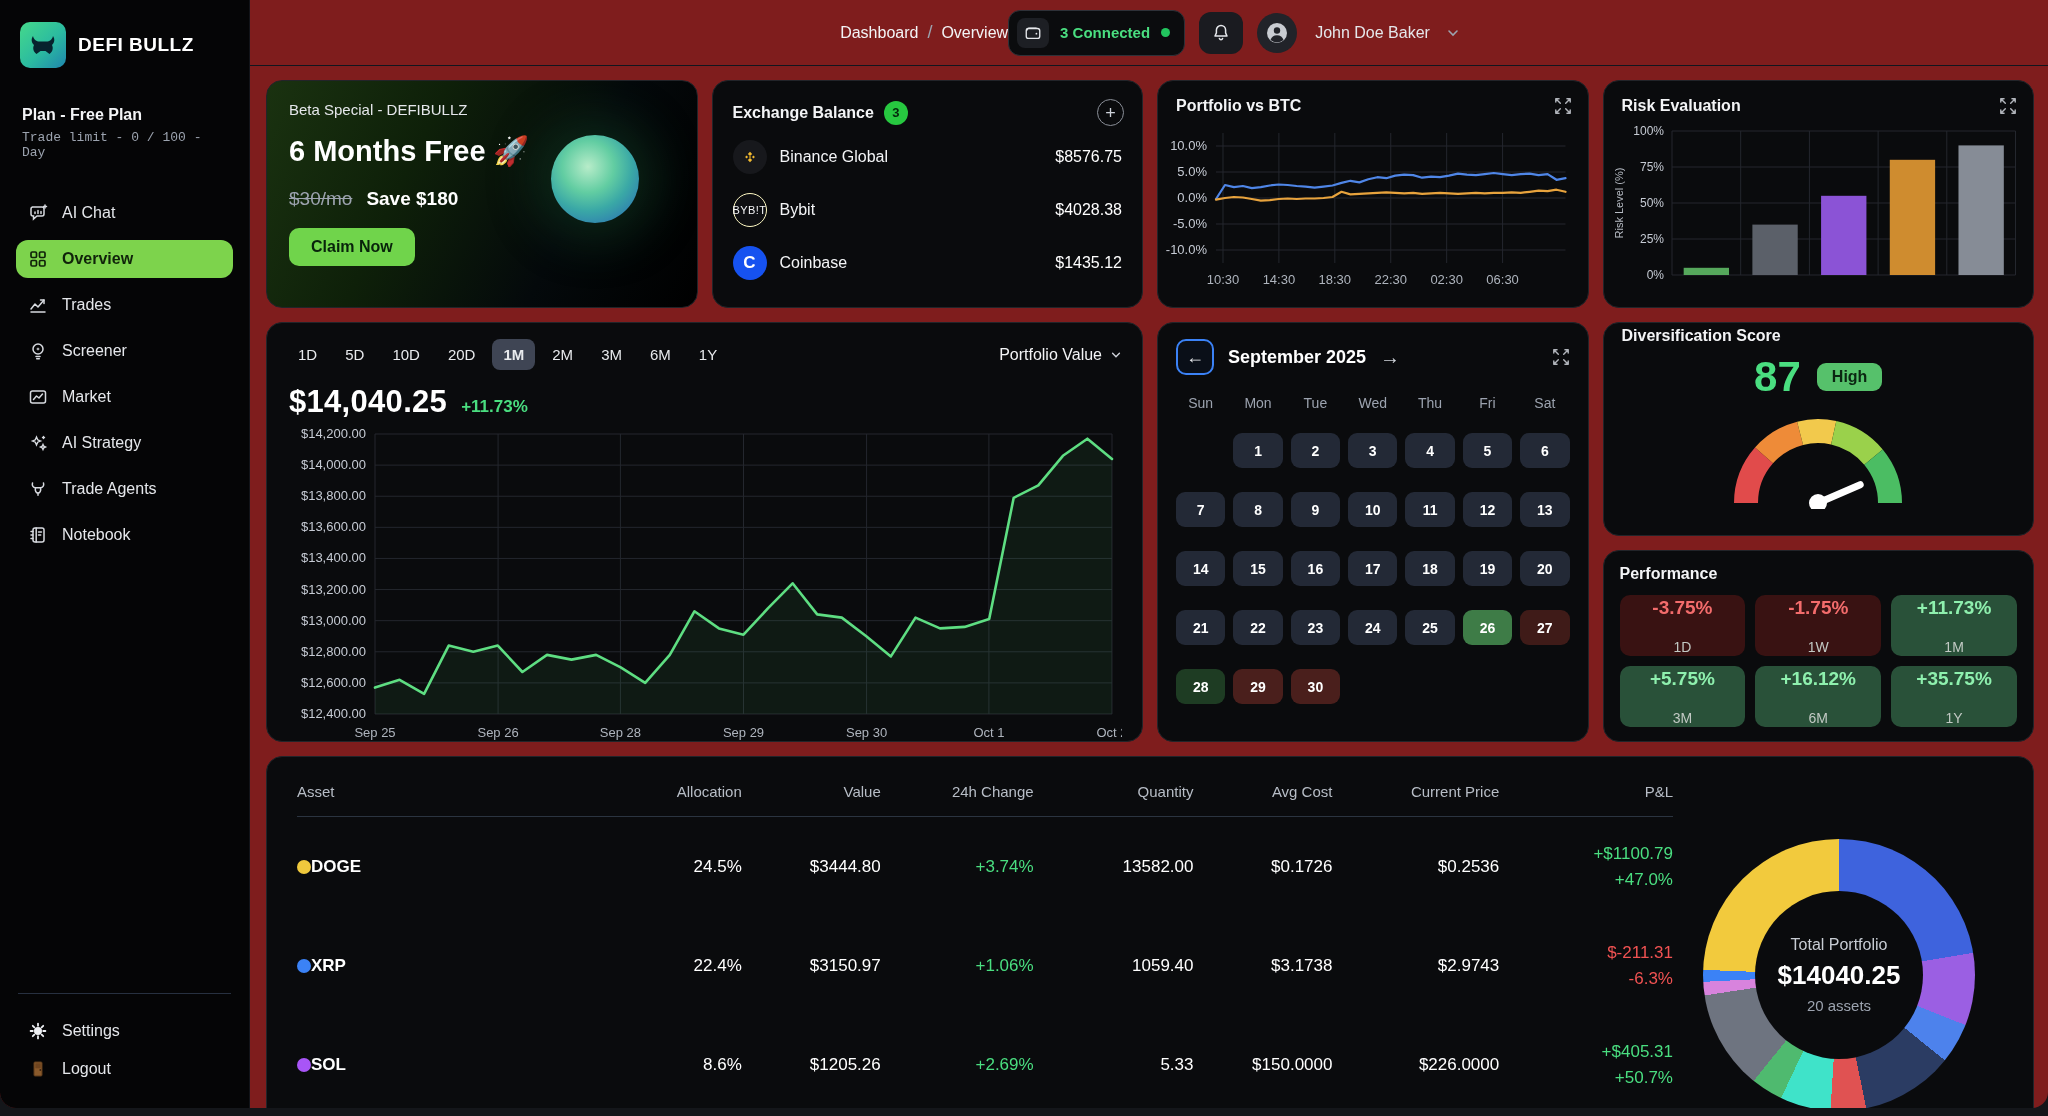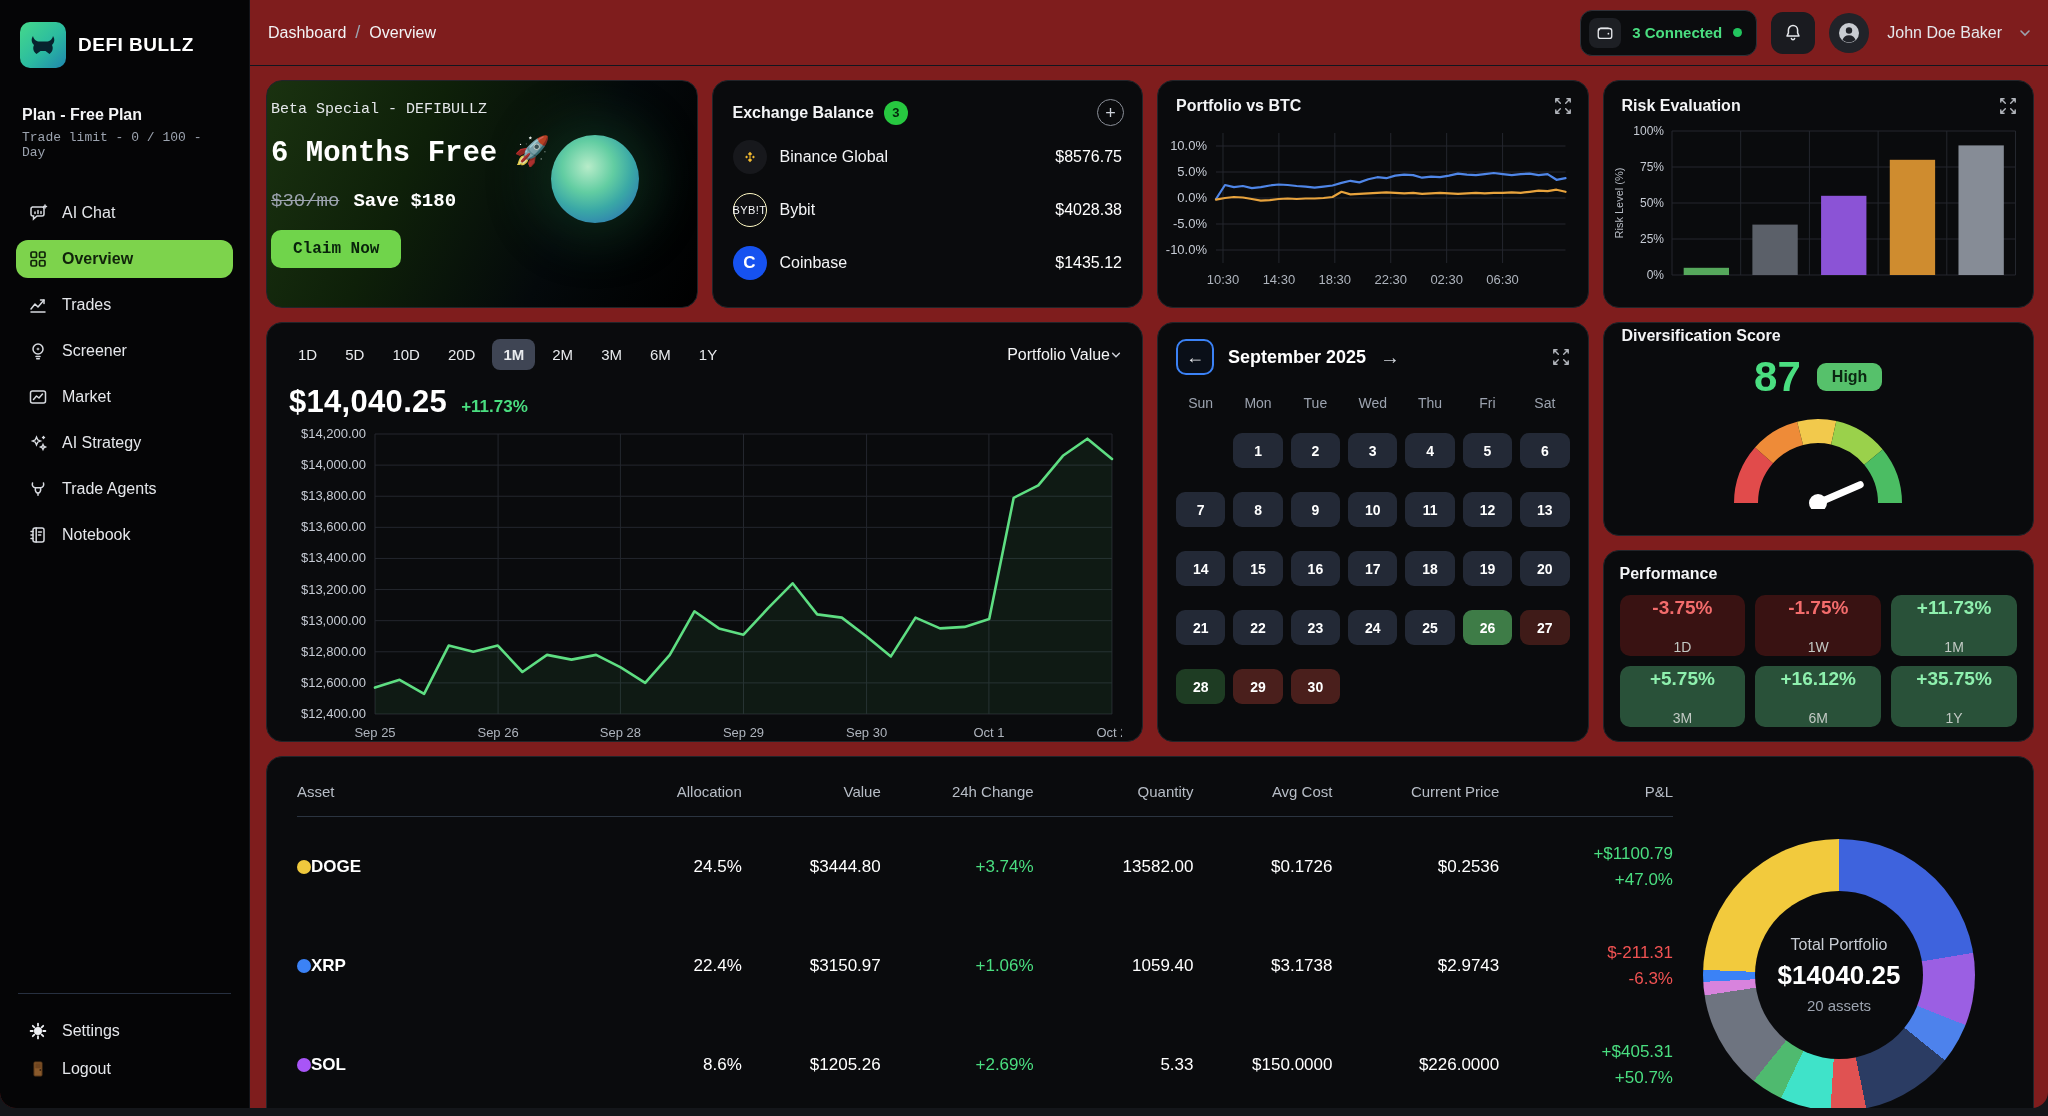--- a/index.html
+++ b/index.html
@@ -20,21 +20,21 @@
   nav { margin-top:34px; display:flex; flex-direction:column; gap:8px; }
   .nav-item { display:flex; align-items:center; gap:14px; padding:9px 12px; border-radius:12px;
     font-size:16px; color:#e5e7eb; cursor:pointer; }
   .nav-item svg { flex:0 0 auto; }
   .nav-item.active { background:#7dd34c; color:#10230a; font-weight:700; }
   .sidebar-footer { margin-top:auto; }
   .side-divider { height:1px; background:#273040; margin:0 2px 18px; }
 
   
   .main { flex:1; display:flex; flex-direction:column; min-width:0; }
-  .topbar { height:66px; flex:0 0 66px; display:flex; align-items:center; justify-content:space-between;
+  .topbar { height:66px; flex:0 0 66px; display:flex; align-items:center; justify-content:center;
     padding:0 16px 0 18px; border-bottom:1px solid #11161f; }
   .crumbs { display:flex; align-items:center; gap:9px; font-size:16px; color:#f3f4f6; }
   .crumb-sep { color:#9ca3af; font-weight:300; font-size:18px; }
   .top-right { display:flex; align-items:center; gap:14px; }
   .wallet-pill { display:flex; align-items:center; gap:11px; border:1px solid #2e3138; background:#0b0c0e;
     border-radius:12px; padding:7px 14px 7px 8px; cursor:pointer; }
   .wallet-box { width:32px; height:30px; border-radius:8px; background:#1d1f24; display:flex; align-items:center; justify-content:center; }
   .wallet-text { font-size:15px; font-weight:600; }
   .wallet-dot { width:9px; height:9px; border-radius:50%; }
   .icon-btn { width:44px; height:42px; border-radius:12px; background:#1a1b20; display:flex; align-items:center; justify-content:center; cursor:pointer; }
@@ -45,21 +45,21 @@
   
   .content { flex:1; padding:14px 14px 0 16px; display:grid; grid-template-columns:repeat(4,minmax(0,1fr));
     grid-template-rows:228px 420px auto; gap:14px; min-height:0; }
   .card { background:#0a0b0d; border:1px solid #222429; border-radius:16px; position:relative; }
   .card-title { font-size:16px; font-weight:600; color:#f3f4f6; }
   .card-head { display:flex; align-items:center; justify-content:space-between; padding:16px 16px 6px 18px; }
   .expand-btn { cursor:pointer; display:flex; opacity:.85; }
 
   
   .promo { background:linear-gradient(115deg,#1a3210 0%,#0e2009 34%,#04090b 68%,#000 100%);
-    padding:20px 4px; overflow:hidden;font-family:Liberation Mono, monospace; }
+    padding:20px 22px; overflow:hidden; }
   .promo-title { font-size:15px; color:#e5e7eb; }
   .promo-headline { font-size:29px; font-weight:700; color:#fff; margin-top:16px; }
   .promo-price-row { margin-top:20px; display:flex; align-items:center; gap:14px; }
   .old-price { font-size:19px; color:#9ca3af; text-decoration:line-through; }
   .save { font-size:19px; font-weight:700; color:#fff; }
   .claim-btn { margin-top:18px; display:inline-block; background:#70d44b; color:#08230b; border:none;
     font-size:16px; font-weight:700; padding:10px 22px; border-radius:10px; cursor:pointer; font-family:inherit; }
   .sphere { position:absolute; right:58px; top:54px; width:88px; height:88px; border-radius:50%;
     background:radial-gradient(circle at 42% 36%, #b7ecc9 0%, #62cda2 34%, #3aa8a6 58%, #2f7fb0 82%, #143d52 100%);
     box-shadow:0 0 46px 18px rgba(20,70,40,.45); }
@@ -83,21 +83,21 @@
   .pvb-chart { height:168px; margin:2px 8px 0 6px; }
   .risk-chart { height:172px; margin:0 8px 0 6px; }
 
   
   .span2 { grid-column:1 / 3; padding:16px 20px 10px; display:flex; flex-direction:column; }
   .ranges-row { display:flex; align-items:center; }
   .ranges { display:flex; align-items:center; gap:6px; }
   .range-btn { background:none; border:none; color:#e8eaed; font-size:15px; padding:7px 11px; border-radius:8px;
     cursor:pointer; font-family:inherit; }
   .range-btn.active { background:#3f4554; font-weight:600; }
-  .metric-dd { margin-left:auto; display:flex; align-items:center; background:none; border:none;
+  .metric-dd { margin-left:auto; display:flex; align-items:center; gap:8px; background:none; border:none;
     color:#f3f4f6; font-size:16px; cursor:pointer; font-family:inherit; }
   .value-row { display:flex; align-items:baseline; gap:14px; margin:14px 2px 4px; }
   .big-value { font-size:31px; font-weight:700; color:#fff; letter-spacing:.3px; }
   .big-change { font-size:17px; font-weight:600; }
   .main-chart { flex:1; min-height:0; }
 
   
   .calendar { padding:16px 18px; display:flex; flex-direction:column; }
   .cal-head { display:flex; align-items:center; gap:14px; }
   .cal-prev { width:38px; height:36px; border-radius:10px; background:#0a0f18; border:2px solid #3b82f6;

